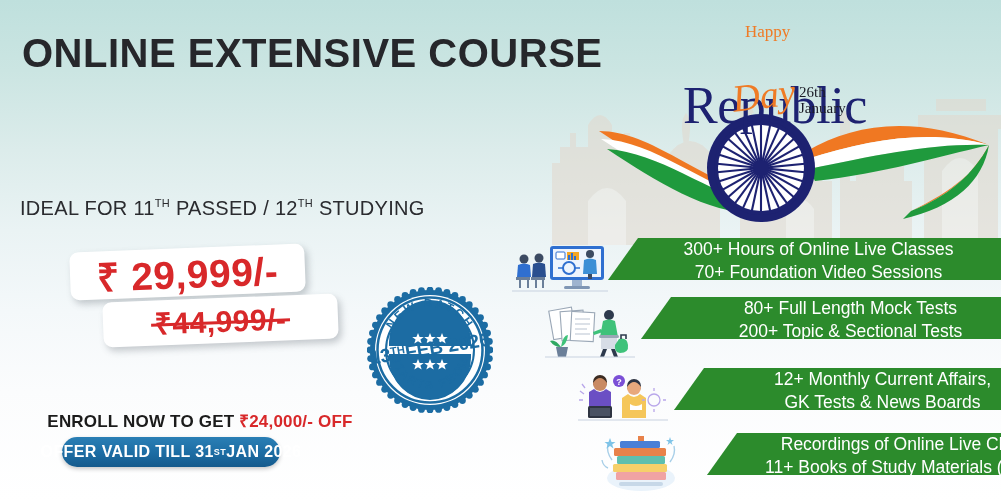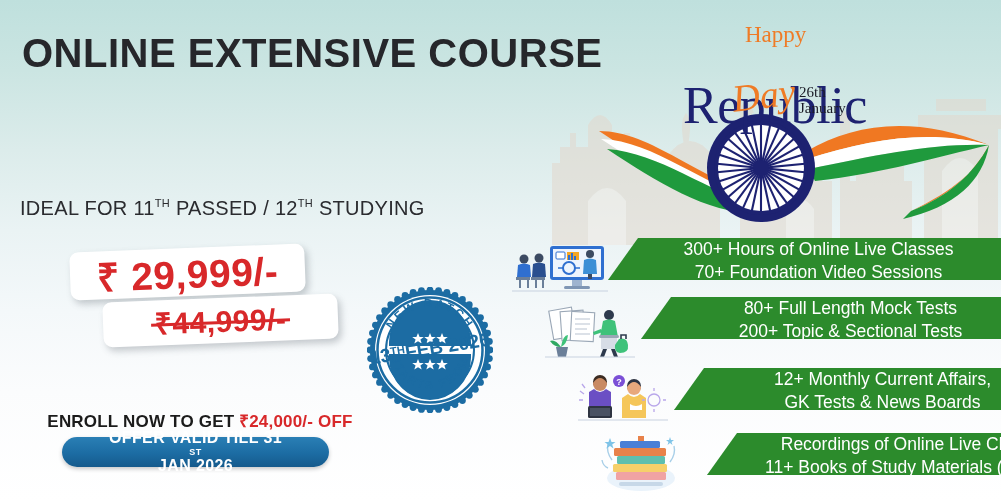--- a/index.html
+++ b/index.html
@@ -36,21 +36,21 @@
     font-size:20px;color:#2a2b2f;letter-spacing:.3px;
     white-space:nowrap;font-weight:400;
   }
   .ideal sup{font-size:11px;vertical-align:super;}
 
   
   .rd{position:absolute;left:683px;top:22px;width:215px;height:95px;}
   .rd-happy{
     position:absolute;left:62px;top:0px;
     font-family:"Liberation Serif",serif;
-    font-size:23px;color:#ef7b26;font-weight:400;
+    font-size:17px;color:#ef7b26;font-weight:400;
   }
   .rd-republic{
     position:absolute;left:0px;top:14px;
     font-family:"Liberation Serif",serif;
     font-size:52px;color:#1d2271;letter-spacing:-.5px;line-height:1;margin-top:44px;
   }
   .rd-day{
     position:absolute;left:47px;top:58px;
     font-family:"Liberation Serif",serif;
     font-size:38px;color:#ef7b26;font-style:italic;
@@ -87,27 +87,26 @@
     position:absolute;left:0px;top:374px;width:400px;text-align:center;
     font-size:24px;font-weight:bold;color:#16a024;letter-spacing:.4px;
   }
   .enroll{
     position:absolute;left:0px;top:409px;width:400px;text-align:center;
     font-size:17px;font-weight:bold;color:#1b1b1b;letter-spacing:.2px;
     white-space:nowrap;
   }
   .enroll .red{color:#d8282a;}
   .valid{
-    position:absolute;left:62px;top:437px;width:267px;height:30px;
+    position:absolute;left:62px;top:437px;width:218px;height:30px;
     background:linear-gradient(to bottom,#2a7fb5 0%,#1c6ca3 55%,#155a8c 100%);
     border-radius:16px;color:#ffffff;font-size:16px;font-weight:bold;
     display:flex;align-items:center;justify-content:center;
     letter-spacing:.4px;white-space:nowrap;
     box-shadow:0 2px 4px rgba(0,0,0,.22);
-    flex-direction:column;
   }
   .valid sup{font-size:9px;vertical-align:super;}
 
   
   .seal{position:absolute;left:367px;top:287px;width:126px;height:126px;}
 
   
   .feat{
     position:absolute;height:42px;background:#2c8b2c;
     box-shadow:0 3px 4px rgba(80,90,100,.30);

